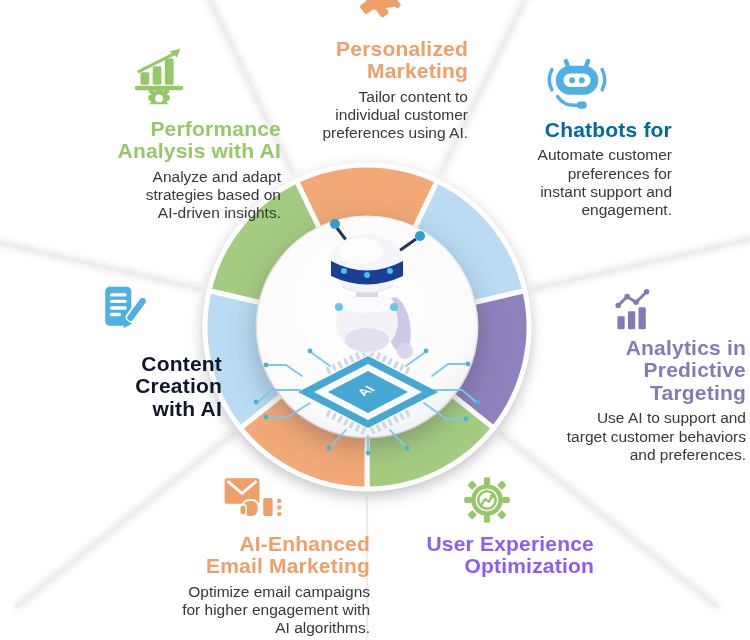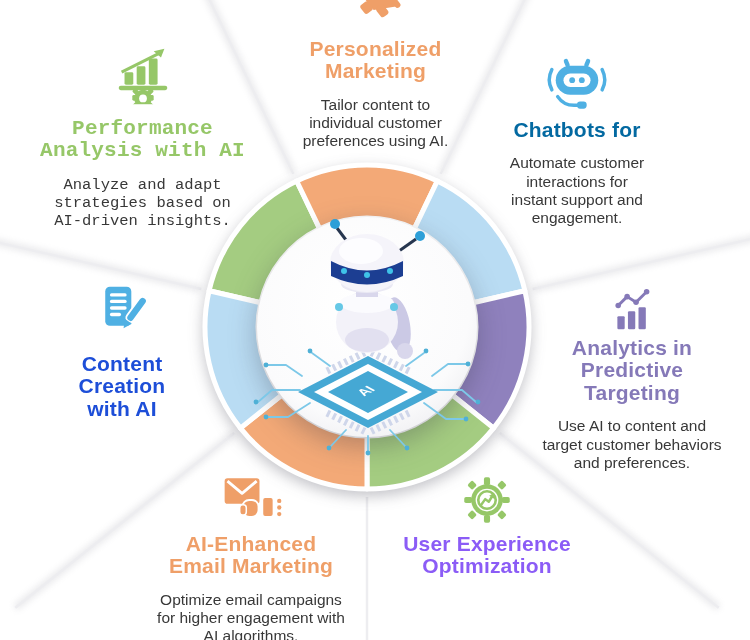--- a/index.html
+++ b/index.html
@@ -1,26 +1,26 @@
 <!DOCTYPE html>
 <html><head>
 <meta charset="utf-8">
 <style>
   html,body{margin:0;padding:0;background:#ffffff;}
   .stage{
     position:relative;width:750px;height:640px;overflow:hidden;background:#ffffff;
     font-family:"Liberation Sans", sans-serif;
   }
   svg.diagram{position:absolute;left:0;top:0;z-index:1;}
-  .section{position:absolute;z-index:2;text-align:center;}
+  .section{position:absolute;z-index:2;text-align:right;}
   .icon-wrap{display:flex;justify-content:center;align-items:flex-end;}
   .title{font-weight:bold;line-height:1.07;font-size:21px;letter-spacing:.2px;}
-  .desc{color:#383838;font-size:15.5px;line-height:1.17;margin-top:13px;}
+  .desc{color:#383838;font-size:15.5px;line-height:1.17;margin-top:5px;}
   
-  .sec-performance{left:20px;top:40px;width:245px;font-family:Liberation Mono, monospace;}
+  .sec-performance{left:36px;top:40px;width:245px;}
   .sec-performance .icon-wrap{height:72px;margin-bottom:6px;}
   .sec-personalized{left:283px;top:0;width:185px;}
   .sec-personalized .icon-wrap{height:34px;overflow:visible;margin-bottom:4px;}
   .sec-personalized .icon-wrap svg{margin-top:-24px;}
   .sec-chatbots{left:482px;top:54px;width:190px;}
   .sec-chatbots .icon-wrap{height:60px;margin-bottom:5px;}
   .sec-predictive{left:518px;top:283px;width:228px;}
   .sec-predictive .icon-wrap{height:48px;margin-bottom:6px;}
   .sec-ux{left:380px;top:472px;width:214px;}
   .sec-ux .icon-wrap{height:56px;margin-bottom:5px;}
@@ -211,21 +211,21 @@
         <path d="M60 14 Q65.5 25 60 35" stroke="currentColor" stroke-width="3.6" fill="none" stroke-linecap="round"></path>
         <path d="M14 42 Q20 51 31 51 h4" stroke="currentColor" stroke-width="3.6" fill="none" stroke-linecap="round"></path>
         <rect x="34" y="47" width="10" height="7.5" rx="3.2" fill="currentColor"></rect>
       </svg>
     </div>
     <div class="title" style="color: #0369a1;">
       <div>Chatbots for</div>
     </div>
     <div class="desc">
       <div>Automate customer</div>
-      <div>interactions for</div>
+      <div>preferences for</div>
       <div>instant support and</div>
       <div>engagement.</div>
     </div>
   </div>
 
   <div class="section sec-predictive">
     <div class="icon-wrap" style="color: rgb(133, 121, 184);">
       <svg width="52" height="46" viewBox="0 0 64 56">
         <g fill="currentColor">
           <rect x="14" y="38" width="9" height="16" rx="1.5"></rect>
@@ -238,21 +238,21 @@
         <circle cx="37" cy="21" r="3.4" fill="currentColor"></circle>
         <circle cx="50" cy="8" r="3.4" fill="currentColor"></circle>
       </svg>
     </div>
     <div class="title" style="color: rgb(133, 121, 184);">
       <div>Analytics in</div>
       <div>Predictive</div>
       <div>Targeting</div>
     </div>
     <div class="desc">
-      <div>Use AI to content and</div>
+      <div>Use AI to support and</div>
       <div>target customer behaviors</div>
       <div>and preferences.</div>
     </div>
   </div>
 
   <div class="section sec-ux">
     <div class="icon-wrap" style="color: rgb(150, 199, 104);">
       <svg width="56" height="56" viewBox="0 0 64 64">
         <g fill="currentColor">
           <rect x="28.5" y="6" width="7" height="9" rx="2"></rect>
@@ -308,20 +308,20 @@
         <rect x="17" y="11" width="18" height="3.6" rx="1.8" fill="#ffffff"></rect>
         <rect x="17" y="18" width="18" height="3.6" rx="1.8" fill="#ffffff"></rect>
         <rect x="17" y="25" width="18" height="3.6" rx="1.8" fill="#ffffff"></rect>
         <rect x="17" y="32" width="12" height="3.6" rx="1.8" fill="#ffffff"></rect>
         <g transform="rotate(36 43 32)">
           <rect x="38.5" y="12" width="9" height="31" rx="4.5" fill="currentColor" stroke="#ffffff" stroke-width="2"></rect>
           <polygon points="39,43 48,43 43.5,52" fill="currentColor"></polygon>
         </g>
       </svg>
     </div>
-    <div class="title" style="color: #1d4ed8; margin-top: 16px;">
+    <div class="title" style="color: #0f172a; margin-top: 16px;">
       <div>Content</div>
       <div>Creation</div>
       <div>with AI</div>
     </div>
   </div>
 
 </div>
 
 </body></html>

